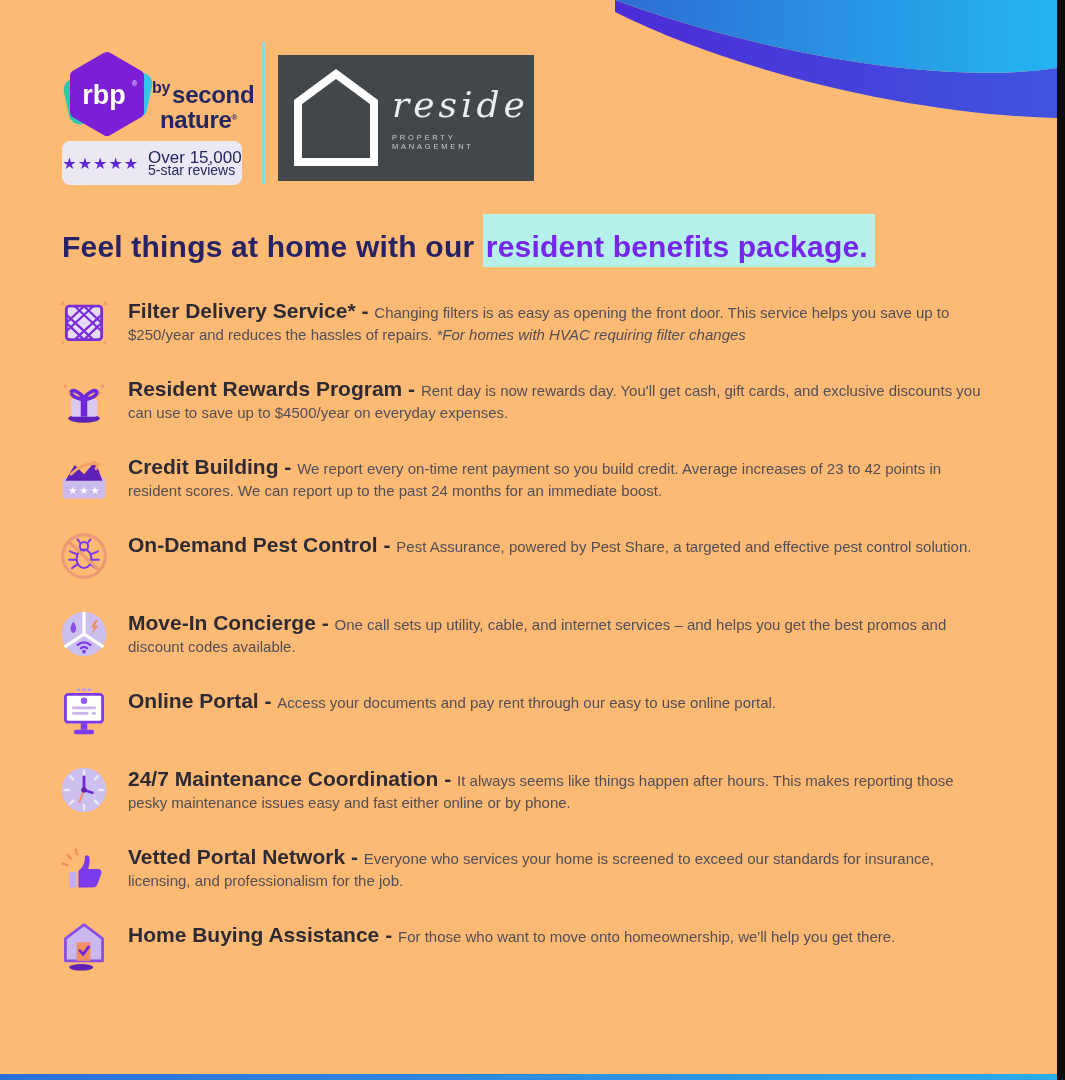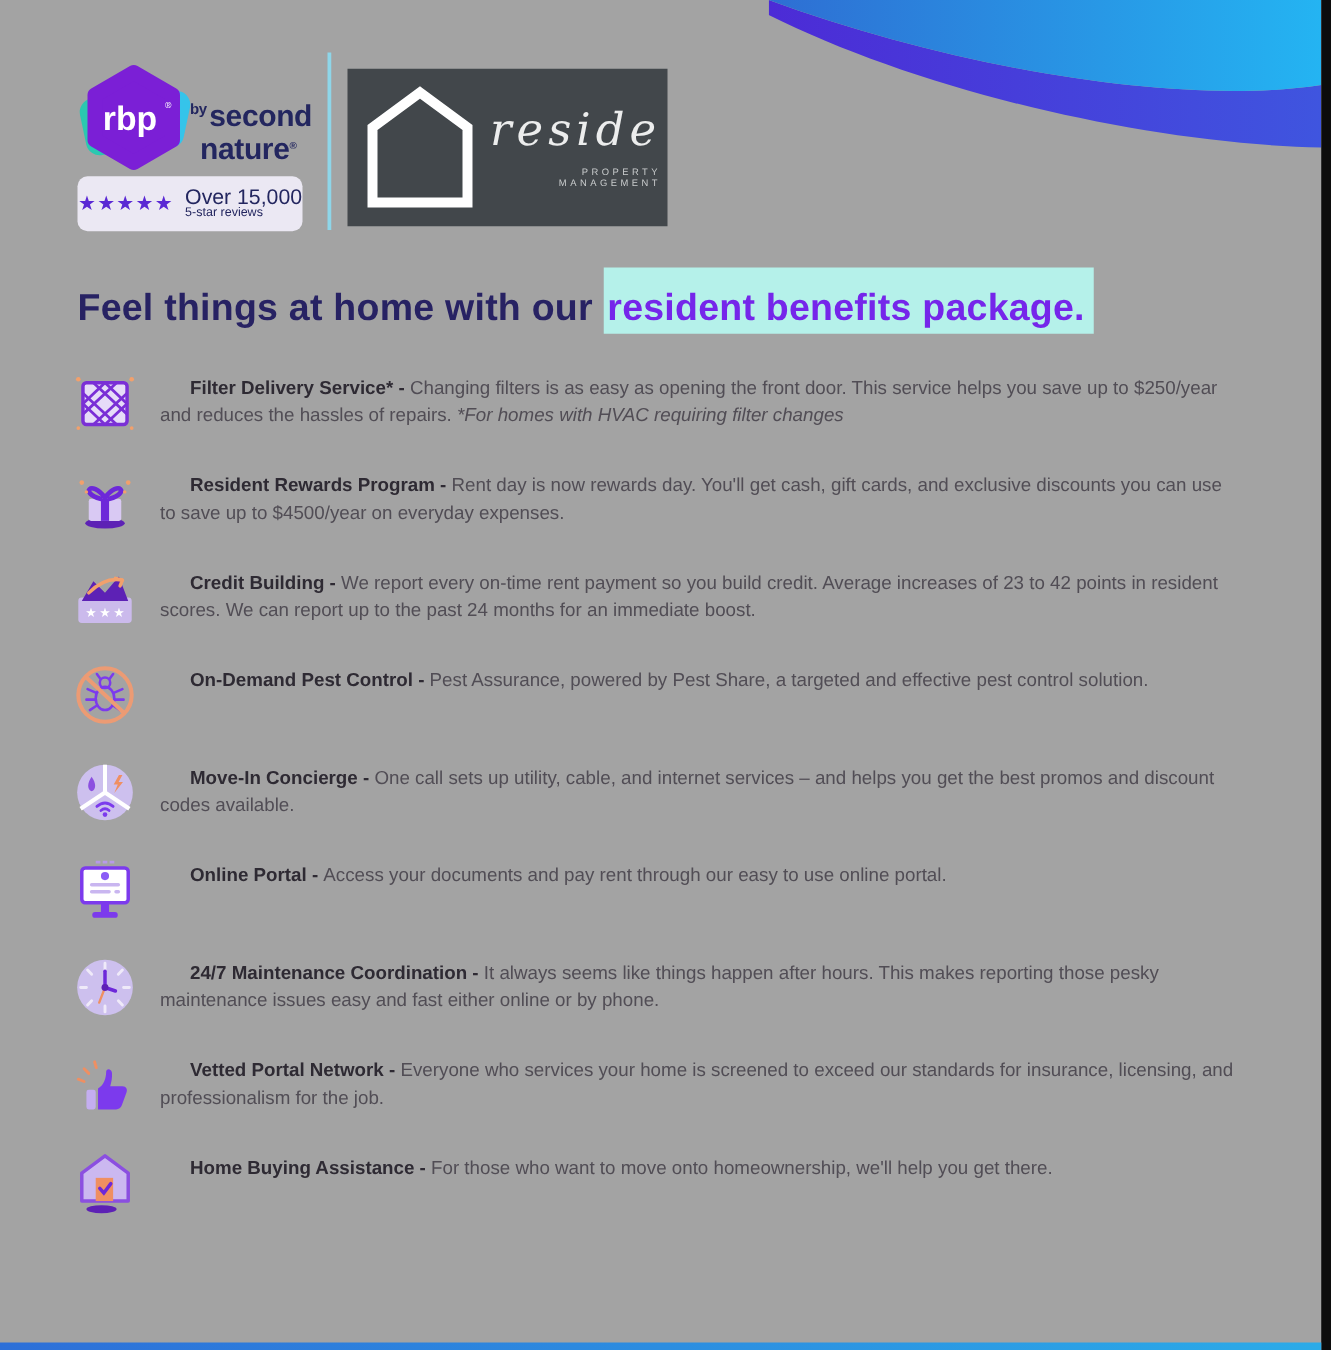--- a/index.html
+++ b/index.html
@@ -1,56 +1,56 @@
 <!DOCTYPE html>
 <html><head>
 <meta charset="utf-8">
 <style>
   html,body{margin:0;padding:0;background:#ffffff;}
   .page{
-    position:relative;width:1065px;height:1080px;background:#a3a3a3;
+    position:relative;width:1065px;height:1080px;background:#fdba74;
     overflow:hidden;font-family:"Liberation Sans",sans-serif;
   }
   
   .right-strip{position:absolute;top:0;right:0;width:8px;height:1080px;background:#0c0c0c;}
   .bottom-bar{position:absolute;bottom:0;left:0;right:8px;height:6px;
     background:linear-gradient(90deg,#2d6fd8,#2babe8);}
   .swoosh{position:absolute;top:0;right:8px;width:442px;height:200px;}
   
   .rbp-badge{position:absolute;left:60px;top:50px;width:94px;height:94px;}
   .byline{position:absolute;left:152px;top:76px;color:#23265f;line-height:23px;
     font-weight:bold;font-size:24px;letter-spacing:-0.3px;}
-  .byline .by{font-size:12px;font-weight:bold;vertical-align:10px;margin-right:2px;}
+  .byline .by{font-size:16px;font-weight:bold;vertical-align:10px;margin-right:2px;}
   .byline .l2{margin-left:8px;}
   .byline .reg{font-size:8px;vertical-align:8px;}
   .reviews-pill{position:absolute;left:62px;top:141px;width:180px;height:44px;
     background:#ebe8f3;border-radius:8px;display:flex;align-items:center;
     justify-content:center;gap:9px;}
   .stars{color:#5a28d4;font-size:16px;letter-spacing:1px;}
   .reviews-text{color:#23265f;}
   .reviews-text .t1{font-size:17px;line-height:14px;}
-  .reviews-text .t2{font-size:10px;line-height:11px;}
+  .reviews-text .t2{font-size:14px;line-height:11px;}
   .logo-divider{position:absolute;left:262px;top:42px;width:3px;height:142px;background:#8ed6e9;}
   .reside-box{position:absolute;left:278px;top:55px;width:256px;height:126px;
     background:#42474b;display:flex;align-items:center;padding:0 10px;box-sizing:border-box;}
   .reside-house{width:96px;height:104px;flex:0 0 auto;}
-  .reside-text{margin-left:8px;text-align:right;}
+  .reside-text{margin-left:8px;}
   .reside-name{font-family:"DejaVu Serif",serif;font-style:italic;font-size:36px;
     color:#eceded;letter-spacing:4px;line-height:40px;}
   .reside-sub{font-size:7.5px;color:#c9cccd;letter-spacing:2.8px;margin-top:8px;}
   
   .headline{position:absolute;left:62px;top:230px;font-size:30px;font-weight:bold;
     color:#272263;letter-spacing:0.2px;white-space:nowrap;}
   .headline .hl{color:#7526ea;background:#b5f1ea;padding:16px 7px 4px 3px;}
   
   .benefits{position:absolute;left:58px;top:296px;width:935px;}
   .benefit{display:flex;gap:18px;margin-bottom:26px;min-height:52px;}
   .benefit .icon{width:52px;height:52px;flex:0 0 auto;}
   .benefit .text{padding-top:4px;font-size:15px;line-height:21.5px;color:#514d55;max-width:860px;}
-  .benefit .title{font-weight:bold;color:#2e2a33;font-size:15px;margin-left:24px;}
+  .benefit .title{font-weight:bold;color:#2e2a33;font-size:21px;}
   .benefit .note{font-style:italic;}
 </style>
 </head>
 <body>
 
 <div class="page">
 
   <svg class="swoosh" viewBox="0 0 442 200" preserveAspectRatio="none">
     <defs>
       <linearGradient id="gTop" x1="0" y1="0" x2="1" y2="0">

